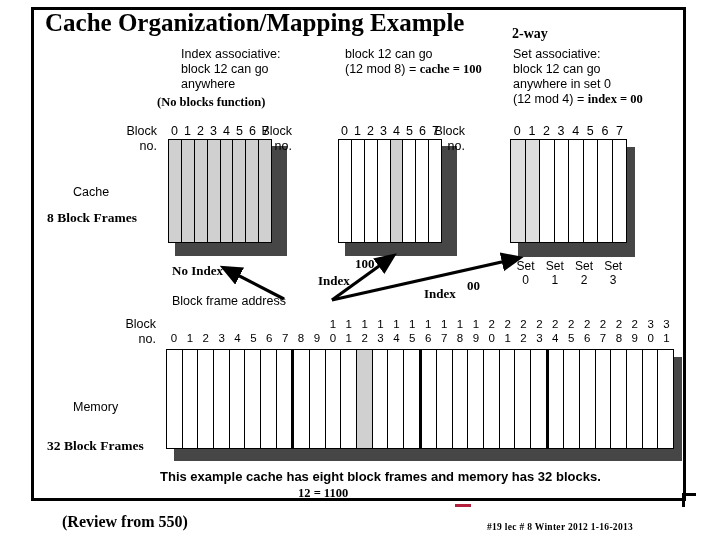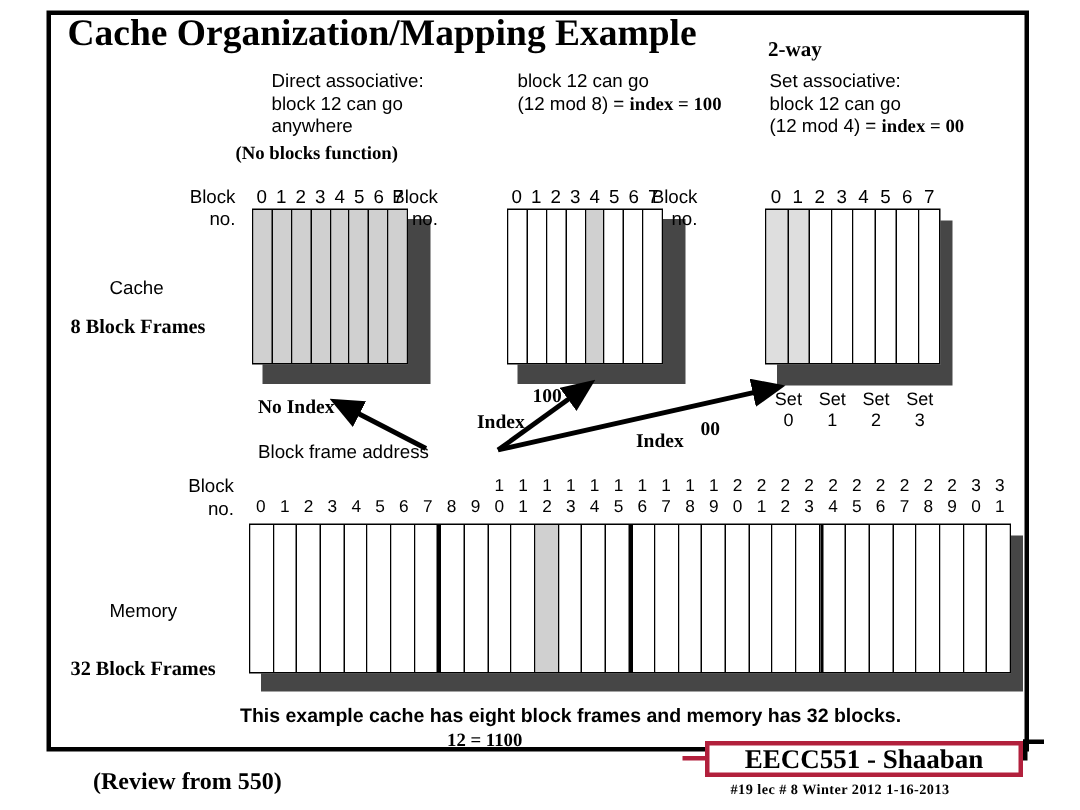--- a/index.html
+++ b/index.html
@@ -134,34 +134,35 @@
 
 <div id="slide">
 
   <div class="slide-frame"></div>
 
   <div class="title">Cache Organization/Mapping Example</div>
 
   <div class="twoway">2-way</div>
 
   <div class="col-desc" style="left:181px;top:47px;">
-    <span class="ln">Direct associative:</span>
+    <span class="ln">Index associative:</span>
     <span class="ln">block 12 can go</span>
     <span class="ln">anywhere</span>
   </div>
   <div class="nomapfn">(No blocks function)</div>
 
   <div class="col-desc" style="left:345px;top:47px;">
     <span class="ln">block 12 can go</span>
-    <span class="ln"><span>(12 mod 8)  = </span><span class="bold-ser">index = 100</span></span>
+    <span class="ln"><span>(12 mod 8)  = </span><span class="bold-ser">cache = 100</span></span>
   </div>
 
   <div class="col-desc" style="left:513px;top:47px;">
     <span class="ln">Set associative:</span>
     <span class="ln">block 12 can go</span>
+    <span class="ln">anywhere in set 0</span>
     <span class="ln"><span>(12 mod 4)  = </span><span class="bold-ser">index = 00</span></span>
   </div>
 
   <div class="blockno-lbl" style="left:105px;top:124px;width:52px;">
     <span>Block</span><br>
     <span>no.</span>
   </div>
   <div class="numrow" id="c1-nums" style="left:168px;top:124px;">
       <span style="width: 13px;">0</span>
       <span style="width: 13px;">1</span>
@@ -396,18 +397,15 @@
       </div>
   </div>
 
   <div class="caption" style="left:160px;top:469px;">This example cache has eight block frames and memory has 32 blocks.</div>
   <div class="twelve" style="left:298px;top:486px;font-family:Liberation Serif, serif;">12 =  1100</div>
 
   <div class="review">(Review from 550)</div>
   <div class="tick-l"></div>
   <div class="tick-r"></div>
   <div class="tick-r2"></div>
-  <div class="footer-banner">
-    <span>EECC551 - Shaaban</span>
-  </div>
   <div class="footer-sub">#19   lec # 8   Winter 2012  1-16-2013</div>
 
 </div>
 
 </body></html>

